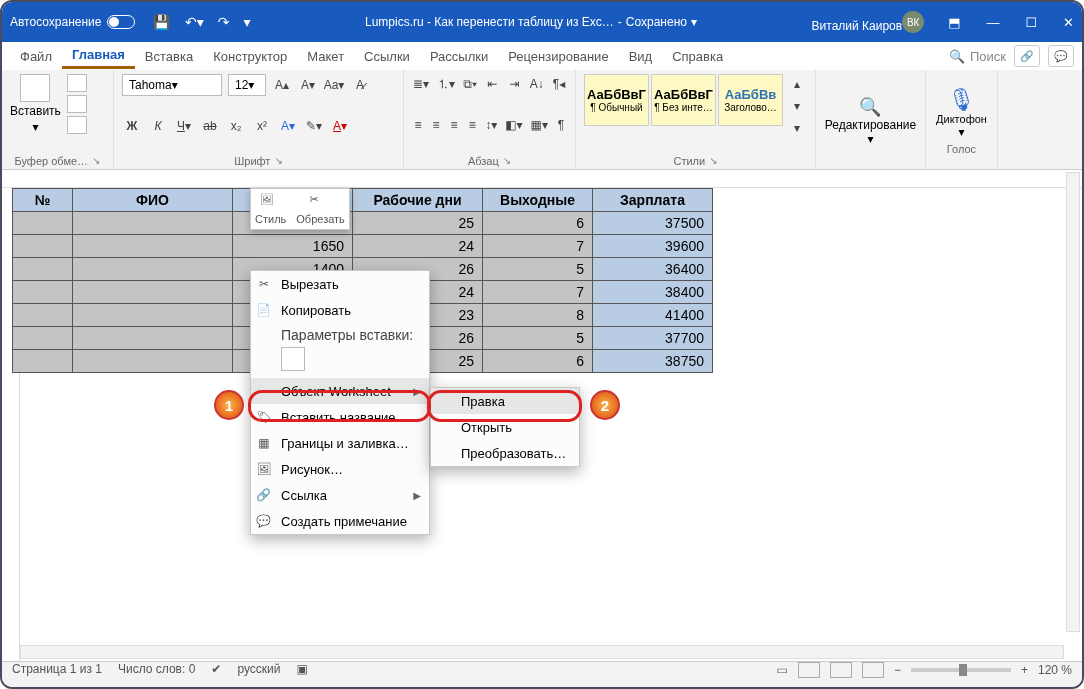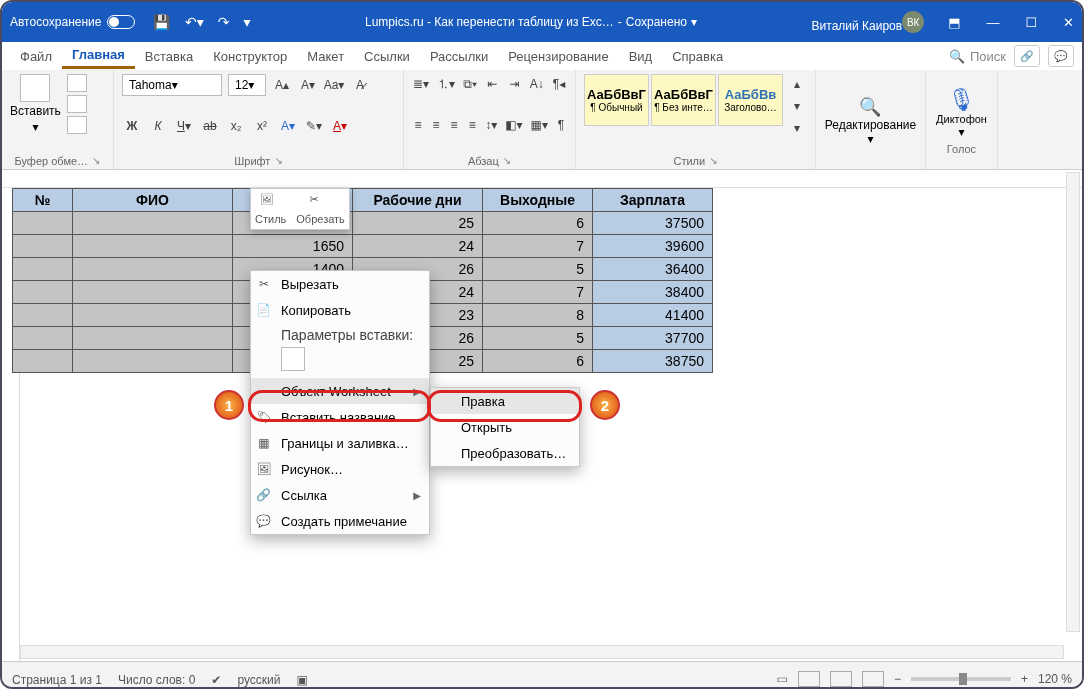--- a/index.html
+++ b/index.html
@@ -80,21 +80,21 @@
 .ctx .paste-opts { padding:2px 8px 4px 30px; }
 .ctx .paste-opts .p-ico { width:24px; height:24px; border:1px solid #bbb; display:inline-block; background:#fff; }
 .ctx .row.hi { background:#e6e6e6; }
 .red-hi { position:absolute; border:3px solid #d22; border-radius:14px; pointer-events:none; z-index:7; }
 .red-hi.one { left:246px; top:388px; width:183px; height:32px; }
 .red-hi.two { left:425px; top:388px; width:155px; height:32px; }
 .badge { position:absolute; width:30px; height:30px; border-radius:50%; background:radial-gradient(#ffb347,#d9480f); border:2px solid #c33; color:#fff; font-weight:700; display:flex; align-items:center; justify-content:center; z-index:8; font-size:15px; }
 .badge.b1 { left:212px; top:388px; } .badge.b2 { left:588px; top:388px; }
 
 
-.status { position:absolute; left:0; bottom:0; right:0; height:26px; background:#f3f3f3; border-top:1px solid #ccc; display:flex; align-items:flex-end; font-size:12px; color:#555; padding:0 10px; gap:16px; }
+.status { position:absolute; left:0; bottom:0; right:0; height:26px; background:#f3f3f3; border-top:1px solid #ccc; display:flex; align-items:flex-start; font-size:12px; color:#555; padding:0 10px; gap:16px; }
 .status .right { margin-left:auto; display:flex; align-items:center; gap:10px; }
 .view-btn { width:22px; height:16px; border:1px solid #aaa; }
 .zoom-slider { width:100px; height:4px; background:#ccc; position:relative; }
 .zoom-slider::after { content:''; width:8px; height:12px; background:#888; position:absolute; left:48px; top:-4px; }
 
 
 .scroll-v { position:absolute; right:2px; top:170px; width:14px; height:460px; background:#f3f3f3; border:1px solid #ddd; }
 .scroll-h { position:absolute; left:18px; bottom:28px; right:18px; height:14px; background:#f3f3f3; border:1px solid #ddd; }
 </style>
 </head>

